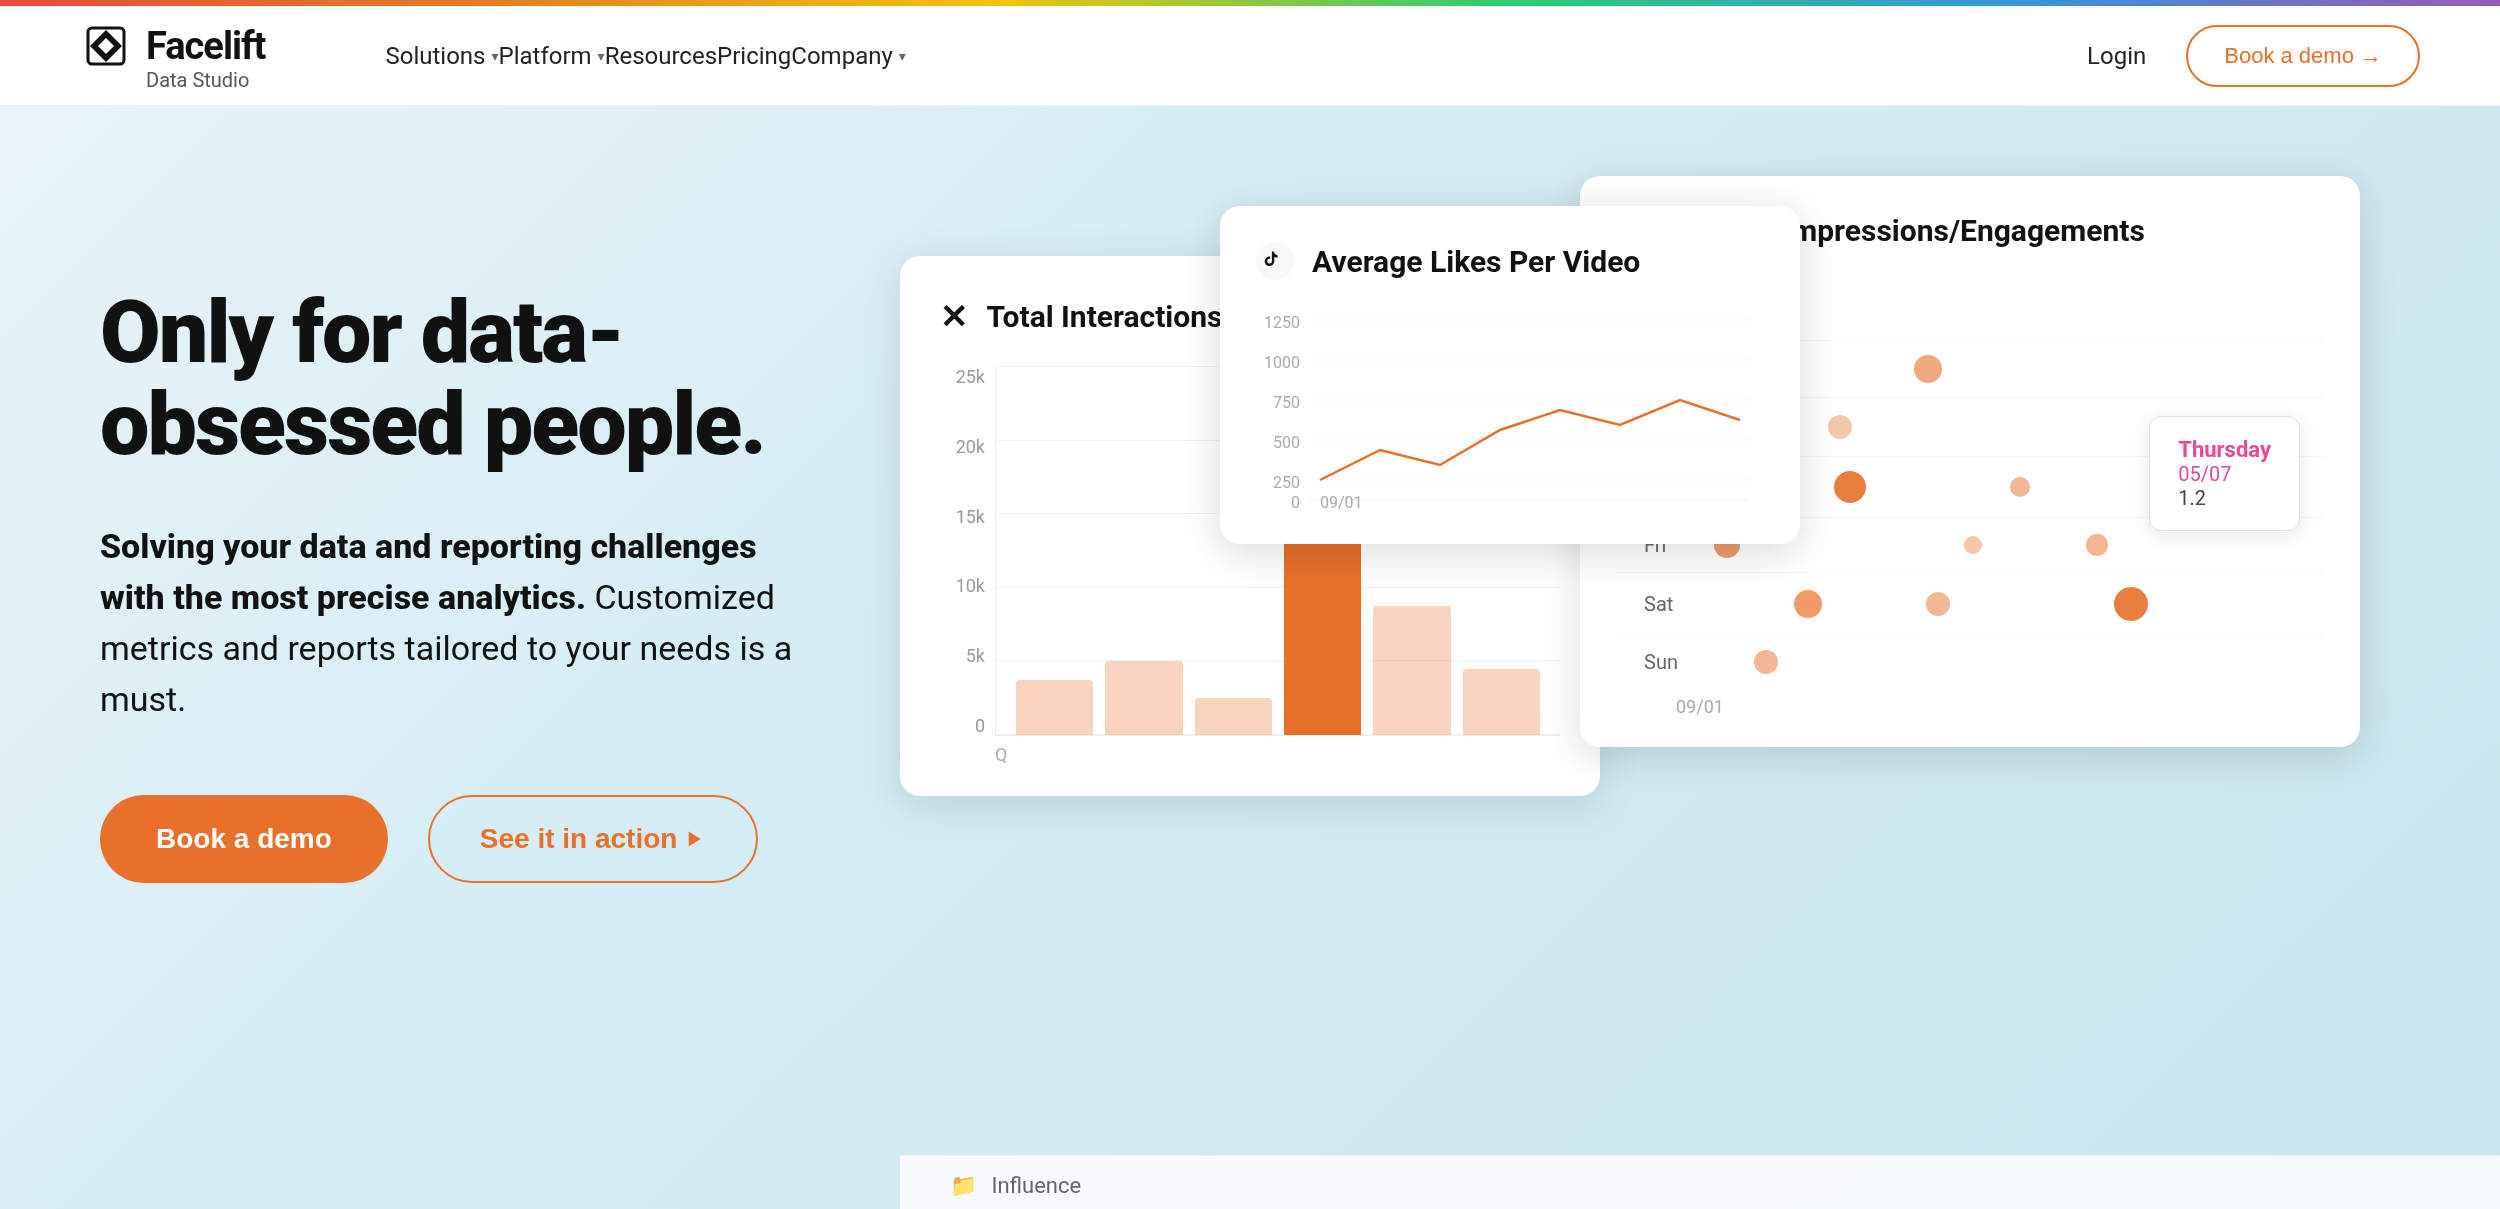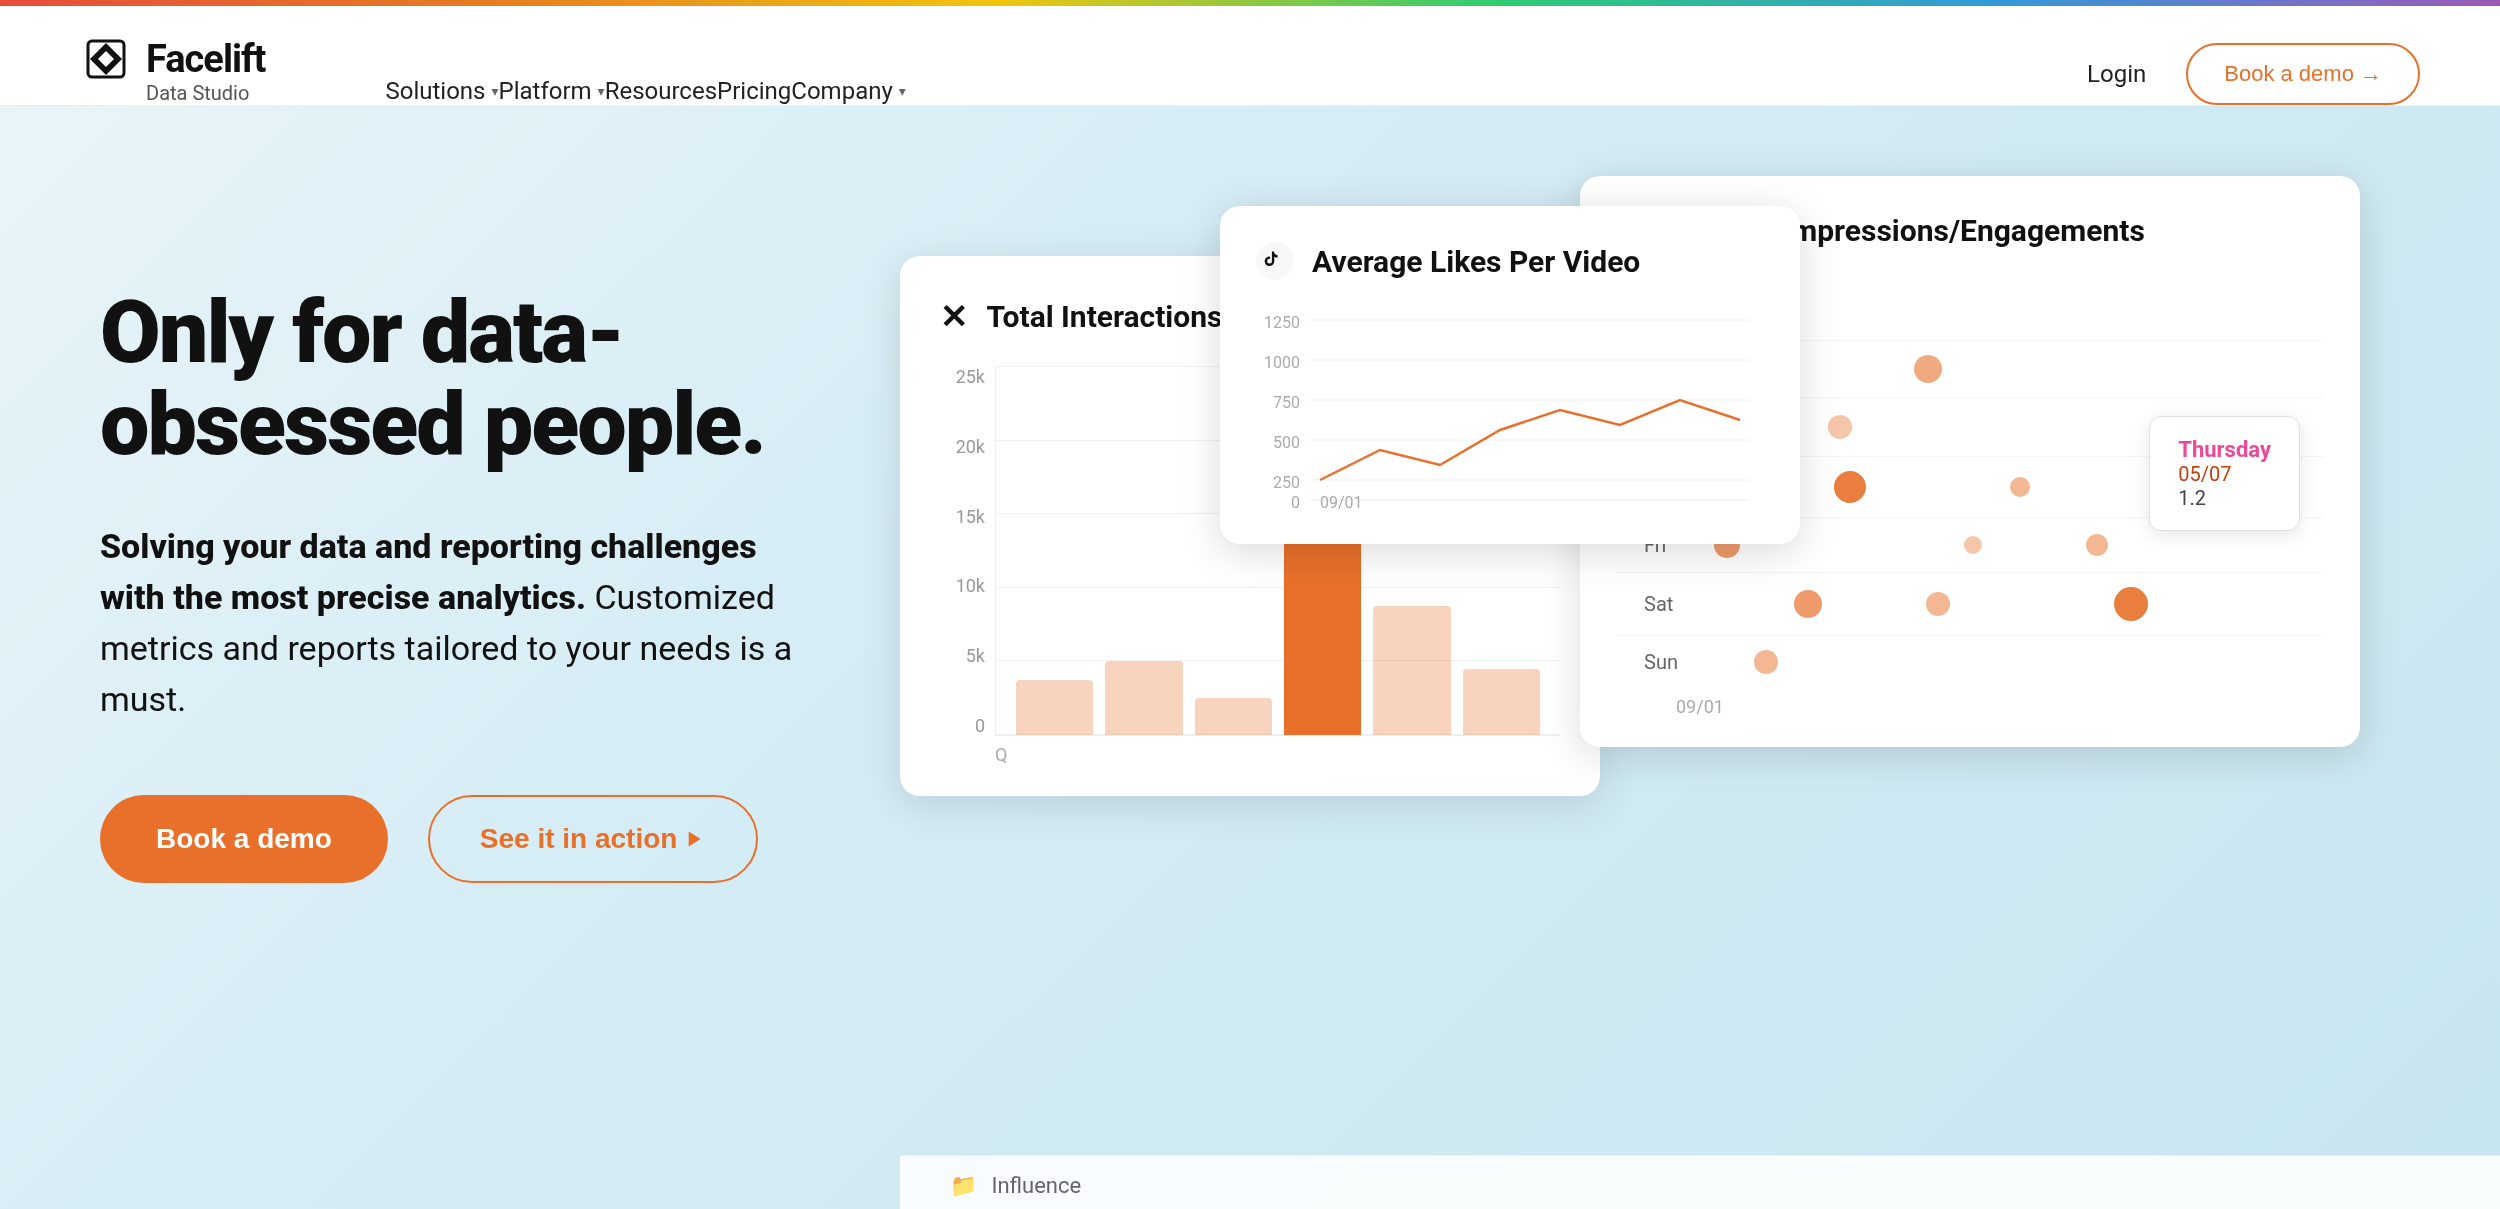--- a/index.html
+++ b/index.html
@@ -15,21 +15,21 @@
     
     .top-bar {
       height: 6px;
       background: linear-gradient(90deg, #e74c3c, #e67e22, #f1c40f, #2ecc71, #3498db, #9b59b6);
       width: 100%;
     }
 
     
     .nav {
       display: flex;
-      align-items: flex-end;
+      align-items: center;
       padding: 0 80px;
       height: 100px;
       background: #fff;
       border-bottom: 1px solid #f0f0f0;
     }
 
     .logo-area {
       display: flex;
       flex-direction: column;
       align-items: flex-start;
@@ -361,21 +361,21 @@
     }
 
     .tooltip-day {
       font-size: 22px;
       font-weight: 700;
       color: #ec4899;
     }
 
     .tooltip-date {
       font-size: 20px;
-      color: #c2410c;
+      color: #ec4899;
     }
 
     .tooltip-value {
       font-size: 20px;
       color: #444;
     }
 
     
     .tiktok-svg-area {
       width: 100%;

